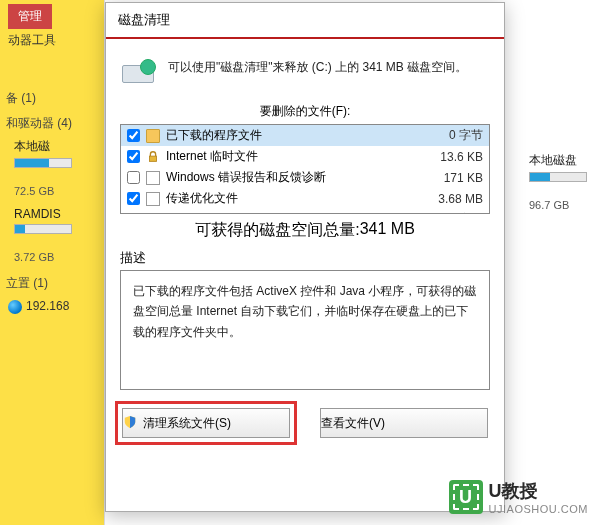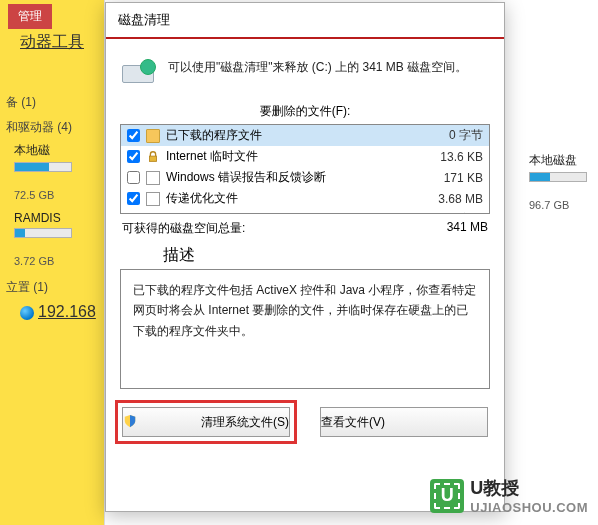--- a/index.html
+++ b/index.html
@@ -24,26 +24,25 @@
     }
     .mgmt-tab {
       background: #c44;
       color: #fff;
       padding: 4px 10px;
       display: inline-block;
       margin: 4px 0 0 8px;
       font-size: 12px;
     }
     .sidebar-row {
-      padding: 3px 20px;
-      font-size: 16px;
+      padding: 3px 8px;
+      font-size: 12px;
       color: #333;
       white-space: nowrap;
       overflow: hidden;
-      text-decoration: underline;
     }
     .sidebar-section {
       color: #444;
       padding: 4px 6px;
       font-size: 12px;
       white-space: nowrap;
     }
     .drive-item {
       padding: 2px 0 8px 14px;
     }
@@ -116,46 +115,46 @@
     .ico-folder { background:#f7c65b; border:1px solid #caa03b; border-radius:1px; }
     .ico-lock { }
     .ico-lock svg { width:14px; height:14px; }
     .ico-page { background:#fff; border:1px solid #999; }
     .ico-dx { background:#fff; border:1px solid #3a7; }
     .ico-opt { background:#fff; border:1px solid #999; }
     .ico-down { }
     .file-name { flex:1; white-space:nowrap; overflow:hidden; }
     .file-size { width:72px; text-align:right; color:#333; }
     .total-row {
-      display:flex; justify-content:space-between;
+      display:flex; justify-content:center;
       padding: 6px 2px 4px 2px;
-      font-size:12px;
-    }
-    .desc-label { font-size:16px; margin-top:4px;margin-left:43px; }
+      font-size:16px;
+    }
+    .desc-label { font-size:13px; margin-top:4px; }
     .desc-box {
       border:1px solid #888;
       height: 120px;
       padding: 10px 12px;
       font-size: 12px;
       color:#222;
       line-height: 1.7;
       margin-top:3px;
     }
     .btn-row {
       display:flex; gap: 30px;
       margin-top: 18px;
       padding: 0 2px;
     }
     .btn {
       flex:1;
       height: 30px;
       border:1px solid #999;
       background: linear-gradient(#fdfdfd,#e9e9e9);
       font-size: 12px;
-      display:flex; align-items:center; justify-content:space-between;
+      display:flex; align-items:center; justify-content:flex-start;
       gap:6px;
       cursor:pointer;
     }
     .btn.highlight {
       outline: 3px solid #d33;
       outline-offset: 4px;
     }
     .shield-icon svg { width:14px; height:14px; }
     
     .right-frag {
@@ -173,21 +172,21 @@
     }
     .wm-badge {
       width:34px; height:34px;
       background:#3fa84a;
       border-radius:4px;
       display:flex; align-items:center; justify-content:center;
       color:#fff; font-weight:bold;
       position:relative;
     }
     .wm-badge::before { content:""; position:absolute; inset:4px; border:2px dashed #fff; border-radius:2px; }
-    .wm-sub { font-size:13px; color:#888; font-weight:700; display:block; letter-spacing:0.5px; }
+    .wm-sub { font-size:11px; color:#888; font-weight:400; display:block; letter-spacing:0.5px; }
   </style>
 </head>
 <body>
 
 <div class="sidebar">
   <div class="mgmt-tab">管理</div>
   <div class="sidebar-row">动器工具</div>
   <div style="height:34px;"></div>
   <div class="sidebar-section">备 (1)</div>
   <div class="sidebar-section">和驱动器 (4)</div>
@@ -269,21 +268,21 @@
         <span class="file-size">0 字节</span>
       </div>
     </div>
 
     <div class="total-row">
       <span>可获得的磁盘空间总量:</span>
       <span>341 MB</span>
     </div>
 
     <div class="desc-label">描述</div>
-    <div class="desc-box">已下载的程序文件包括 ActiveX 控件和 Java 小程序，你查看特定网页时将会从 Internet 要删除的文件，并临时保存在硬盘上的已下载的程序文件夹中。</div>
+    <div class="desc-box">已下载的程序文件包括 ActiveX 控件和 Java 小程序，可获得的磁盘空间总量 Internet 自动下载它们，并临时保存在硬盘上的已下载的程序文件夹中。</div>
 
     <div class="btn-row">
       <button class="btn highlight">
         <span class="shield-icon"><svg viewBox="0 0 16 16">
               <path d="M8 1 L14 3 V8 C14 12 8 15 8 15 C8 15 2 12 2 8 V3 Z" fill="#ffd24a"></path>
               <path d="M8 1 L14 3 V8 C14 12 8 15 8 15 Z" fill="#2e7cd6"></path>
             </svg></span>
         <span>清理系统文件(S)</span>
       </button>
       <button class="btn">

